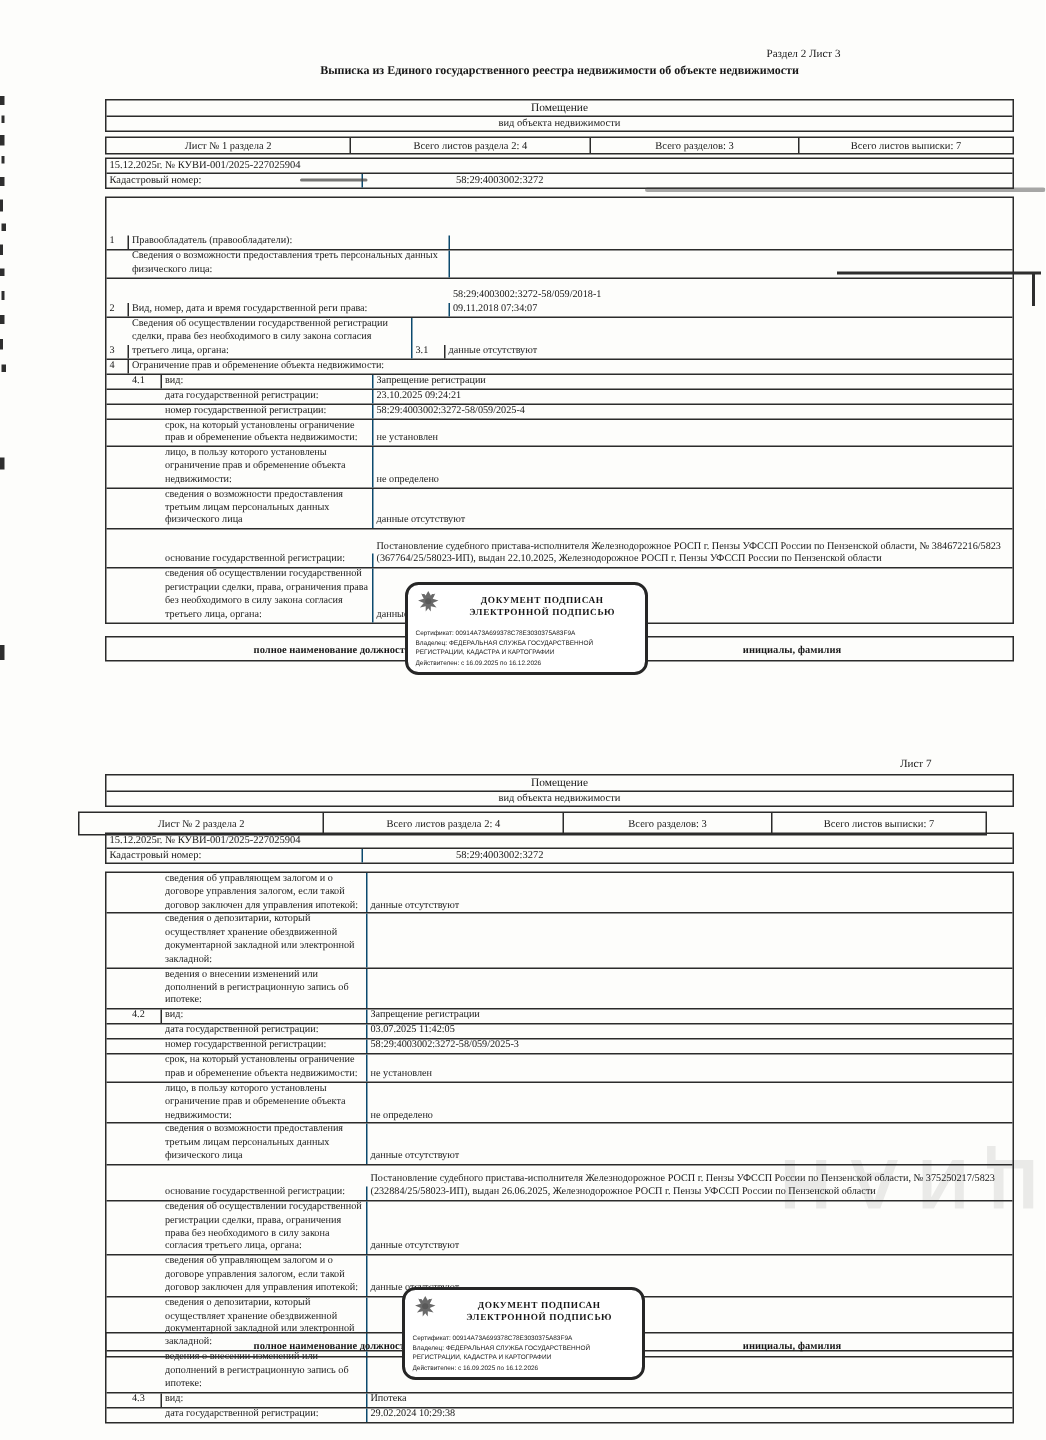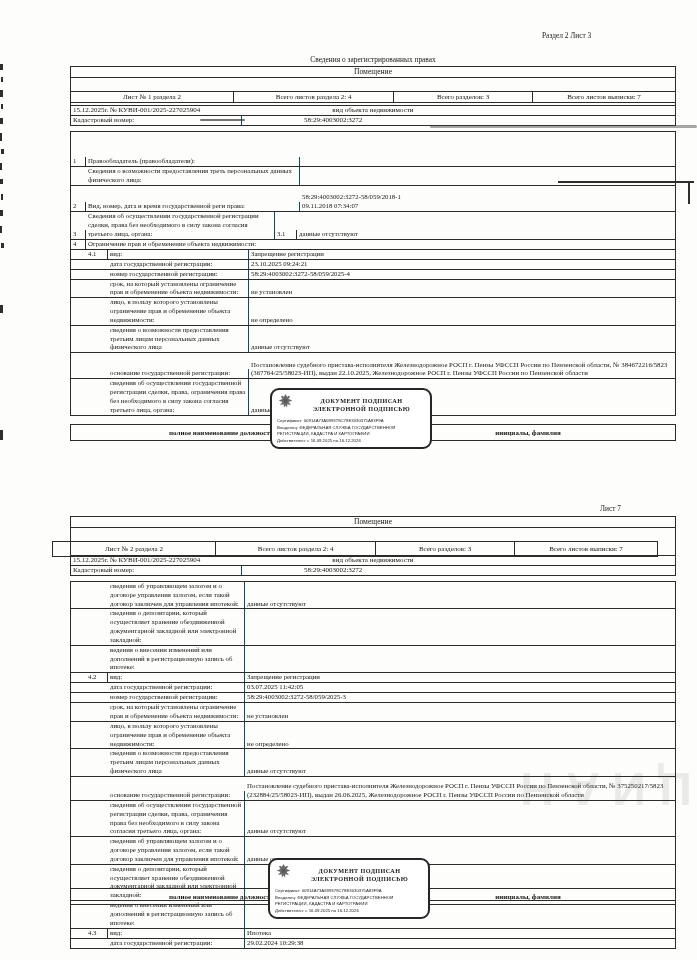--- a/index.html
+++ b/index.html
@@ -14,21 +14,21 @@
   .cell{box-sizing:border-box;padding:0 2px;font-size:6.8px;line-height:1.3;}
   .cn{flex:none;width:15px;border-right:1px solid #2b2b2b;}
   .cs{flex:none;width:22px;border-right:1px solid #2b2b2b;}
   .cl{flex:none;border-right:1px solid #0c4a6e;}
   .cv{flex:1;white-space:pre-line;}
   .l215{width:214px;}
   .l190{width:189px;}
   .l141{width:141px;}
   .l137{width:137px;}
   .hdr-big{font-size:7.6px;}
-  .hdr-cap{font-size:7px;margin-top:28px;}
+  .hdr-cap{font-size:7px;}
   .sheet{display:flex;height:100%;}
   .sheet .sc{flex:none;border-right:1px solid #2b2b2b;display:flex;align-items:center;justify-content:center;font-size:7px;box-sizing:border-box;}
   .sheet .sc:last-child{border-right:none;}
   .title{font-size:8px;font-weight:bold;}
   .subtitle{font-size:7.4px;}
   .corner{font-size:7.4px;}
   
   .fbox{position:absolute;height:17px;border:1px solid #2b2b2b;display:flex;align-items:center;justify-content:center;
         font-size:7px;font-weight:bold;box-sizing:border-box;z-index:1;background:transparent;}
   
@@ -69,22 +69,22 @@
   <div class="art" style="left:0;top:226px;width:2px;height:7px;"></div>
   <div class="art" style="left:1px;top:243px;width:3px;height:5px;"></div>
   <div class="art" style="left:0;top:305px;width:3px;height:8px;"></div>
   <div class="art" style="left:0;top:430px;width:3px;height:10px;"></div>
 
   <div class="smudge" style="left:430px;top:125px;width:267px;height:3px;"></div>
   <div class="smudge" style="left:200px;top:119px;width:45px;height:2px;opacity:.7;"></div>
   <div class="art" style="left:558px;top:181px;width:136px;height:2px;z-index:6;"></div>
   <div class="art" style="left:688px;top:182px;width:2px;height:22px;"></div>
 
-  <div class="abs corner" style="left:542px;top:31px;">Раздел 2  Лист 3</div>
-  <div class="abs ctr subtitle" style="left:70px;top:55px;width:606px;">Сведения о зарегистрированных правах</div>
+  <div class="abs corner" style="left:511px;top:31px;">Раздел 2  Лист 3</div>
+  <div class="abs ctr title" style="left:70px;top:42px;width:606px;">Выписка из Единого государственного реестра недвижимости об объекте недвижимости</div>
 
   <div class="box" style="left:70px;top:66px;width:606px;">
     <div class="row">
         <div class="cell cv ctr hdr-big">Помещение</div>
       </div>
     <div class="row">
         <div class="cell cv ctr hdr-cap">вид объекта недвижимости</div>
       </div>
   </div>
 

